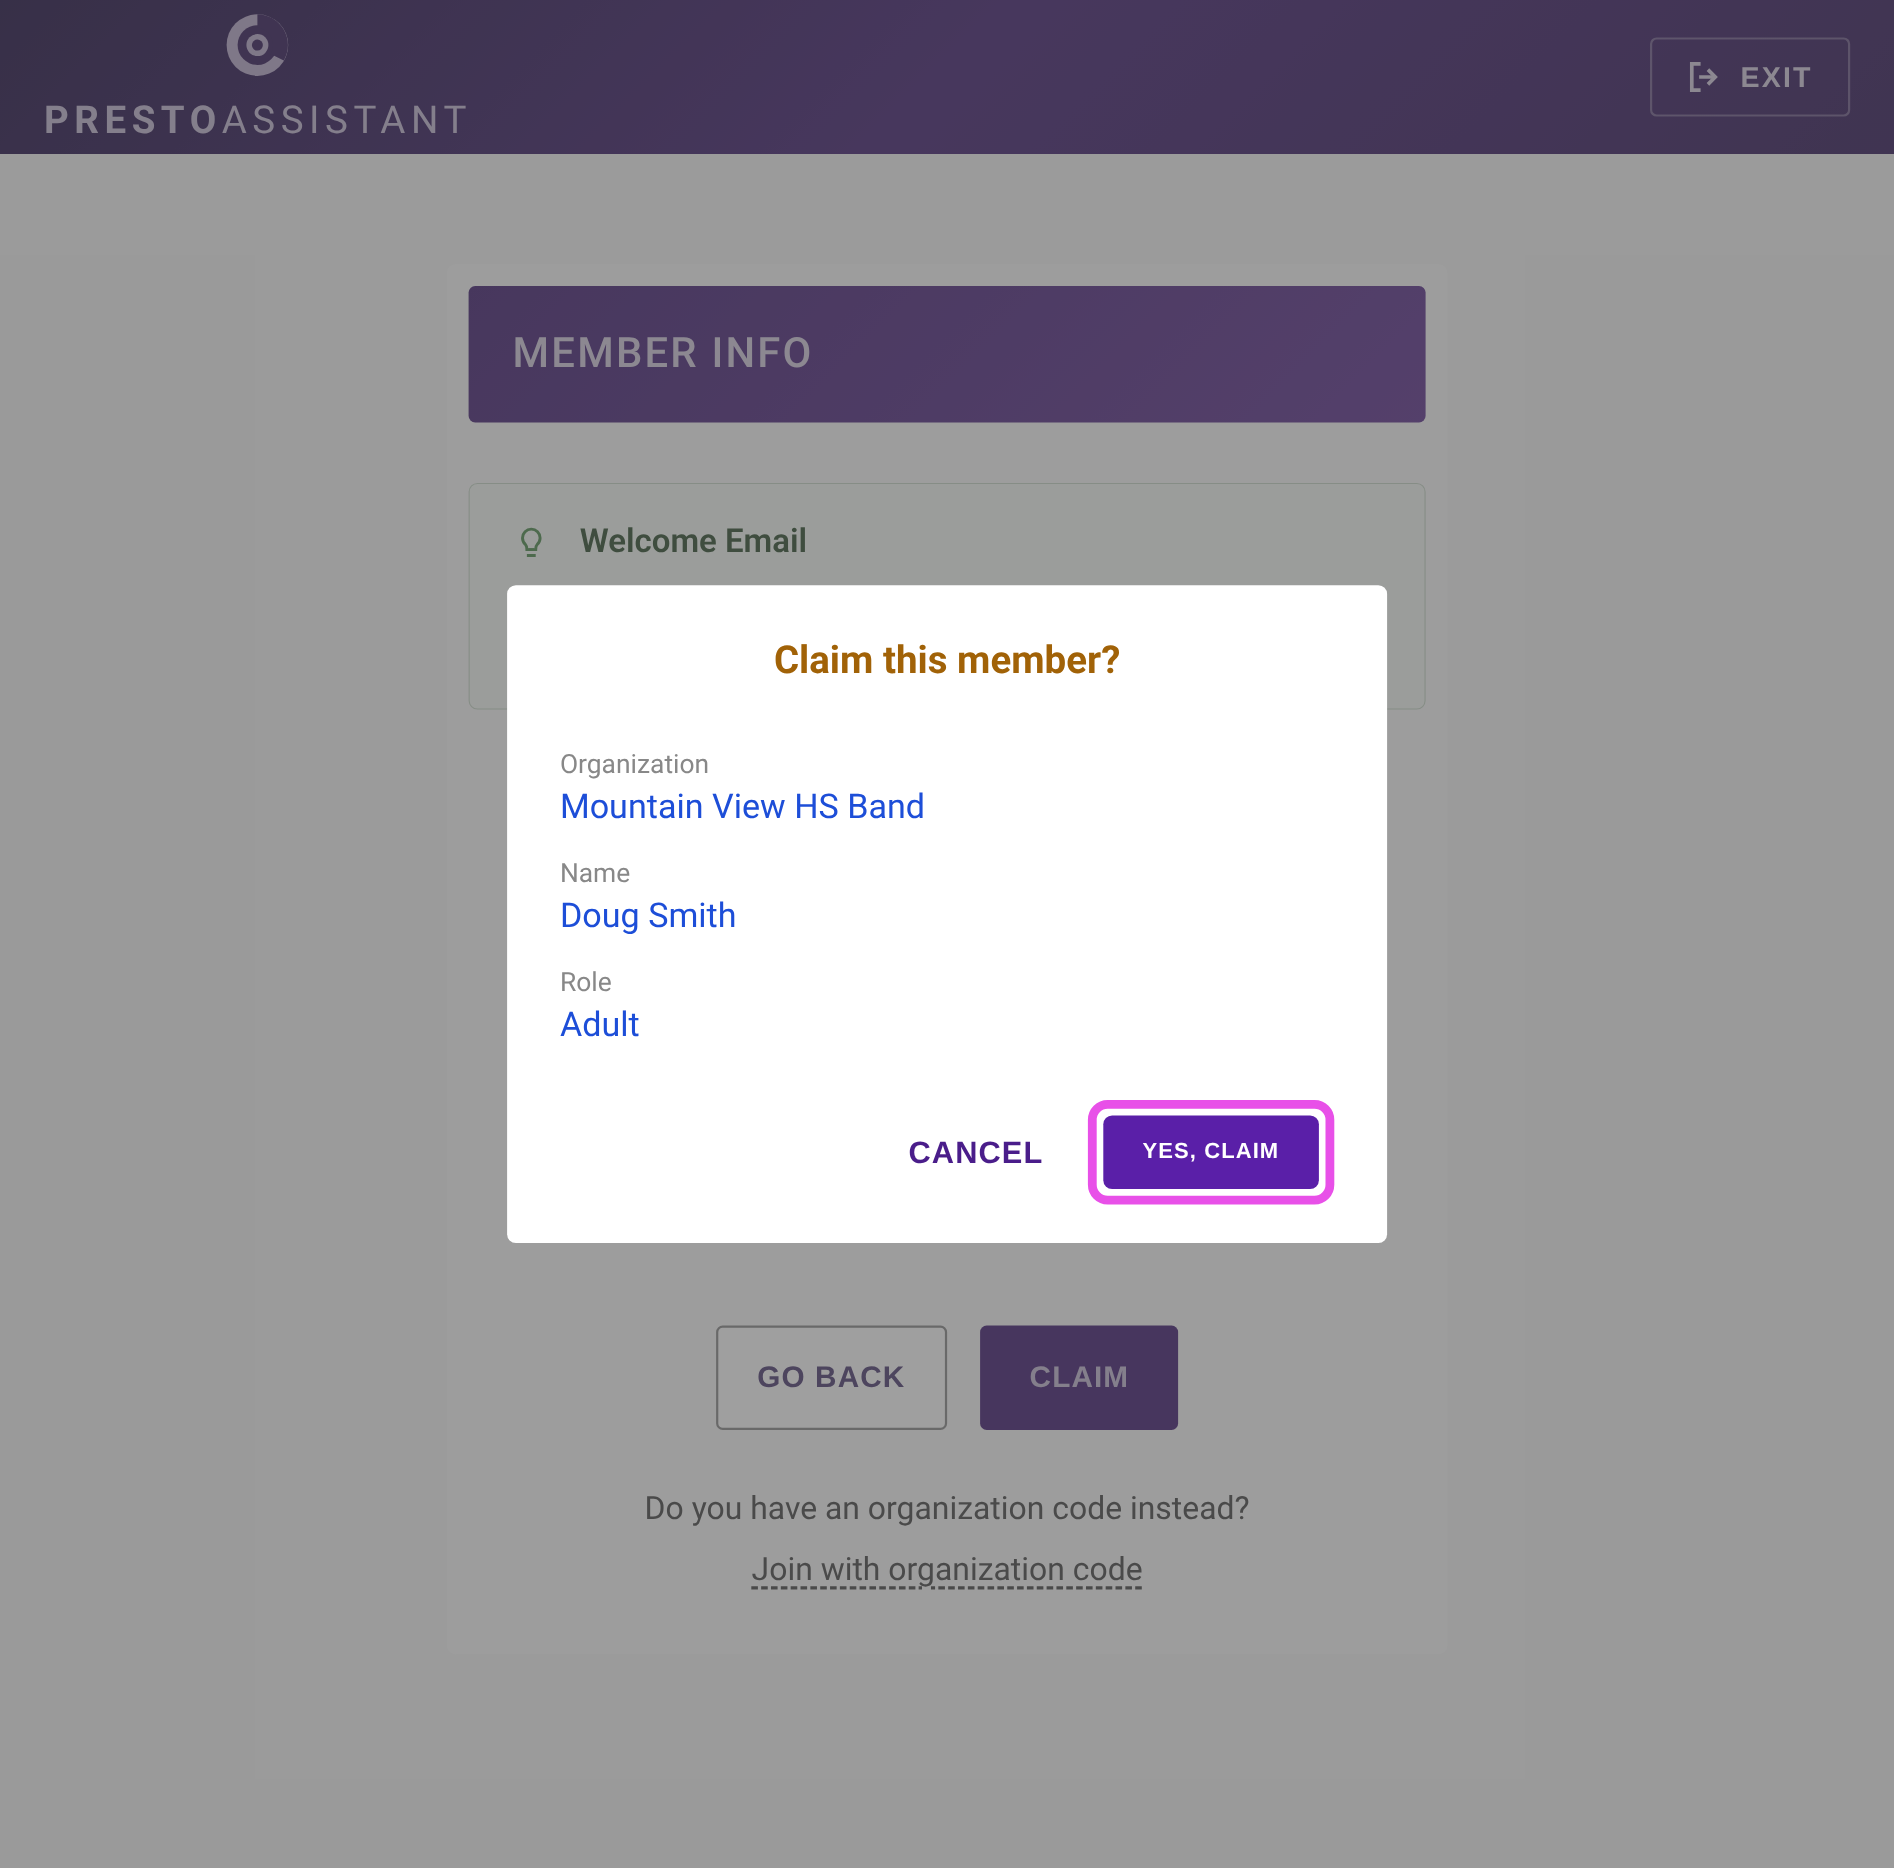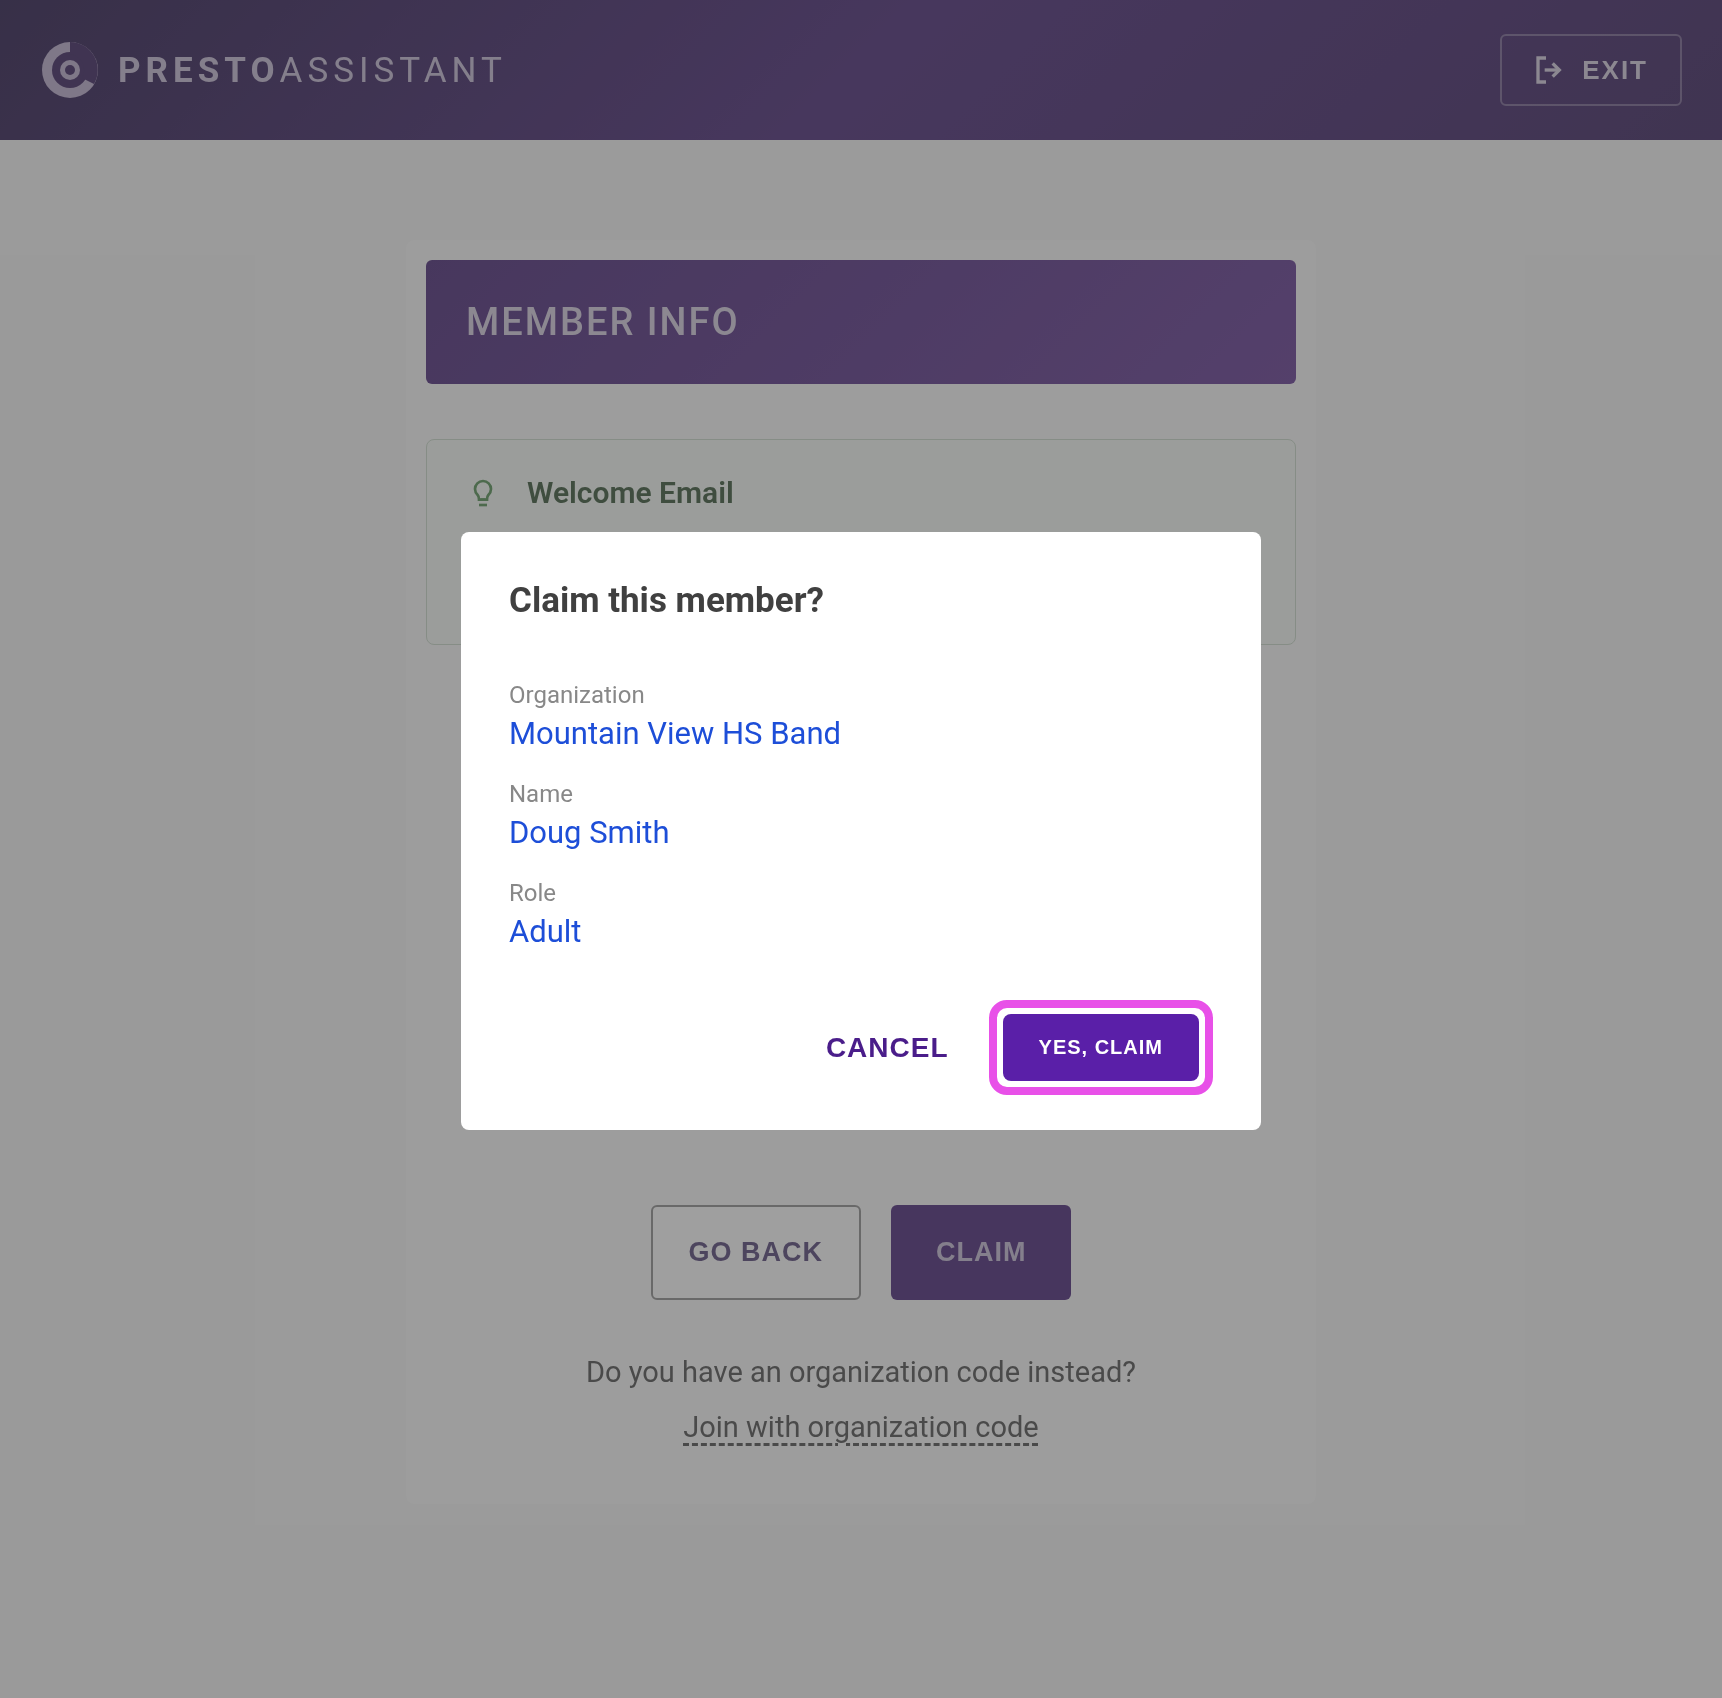--- a/index.html
+++ b/index.html
@@ -23,20 +23,21 @@
       display: flex;
       align-items: center;
       justify-content: space-between;
       padding: 0 40px;
     }
     
     .logo-container {
       display: flex;
       align-items: center;
       gap: 18px;
+      flex-direction: column;
     }
     
     .logo-icon {
       width: 60px;
       height: 60px;
     }
     
     .logo-text {
       color: #c4b8d4;
       font-size: 35px;
@@ -195,22 +196,23 @@
       width: 800px;
       border-radius: 8px;
       padding: 48px 48px 35px 48px;
       position: relative;
       top: -18px;
     }
     
     .modal-title {
       font-size: 35px;
       font-weight: 700;
-      color: #404040;
+      color: #a16207;
       margin-bottom: 60px;
+      text-align: center;
     }
     
     .modal-field {
       margin-bottom: 28px;
     }
     
     .modal-label {
       font-size: 24px;
       color: #888;
       margin-bottom: 6px;

